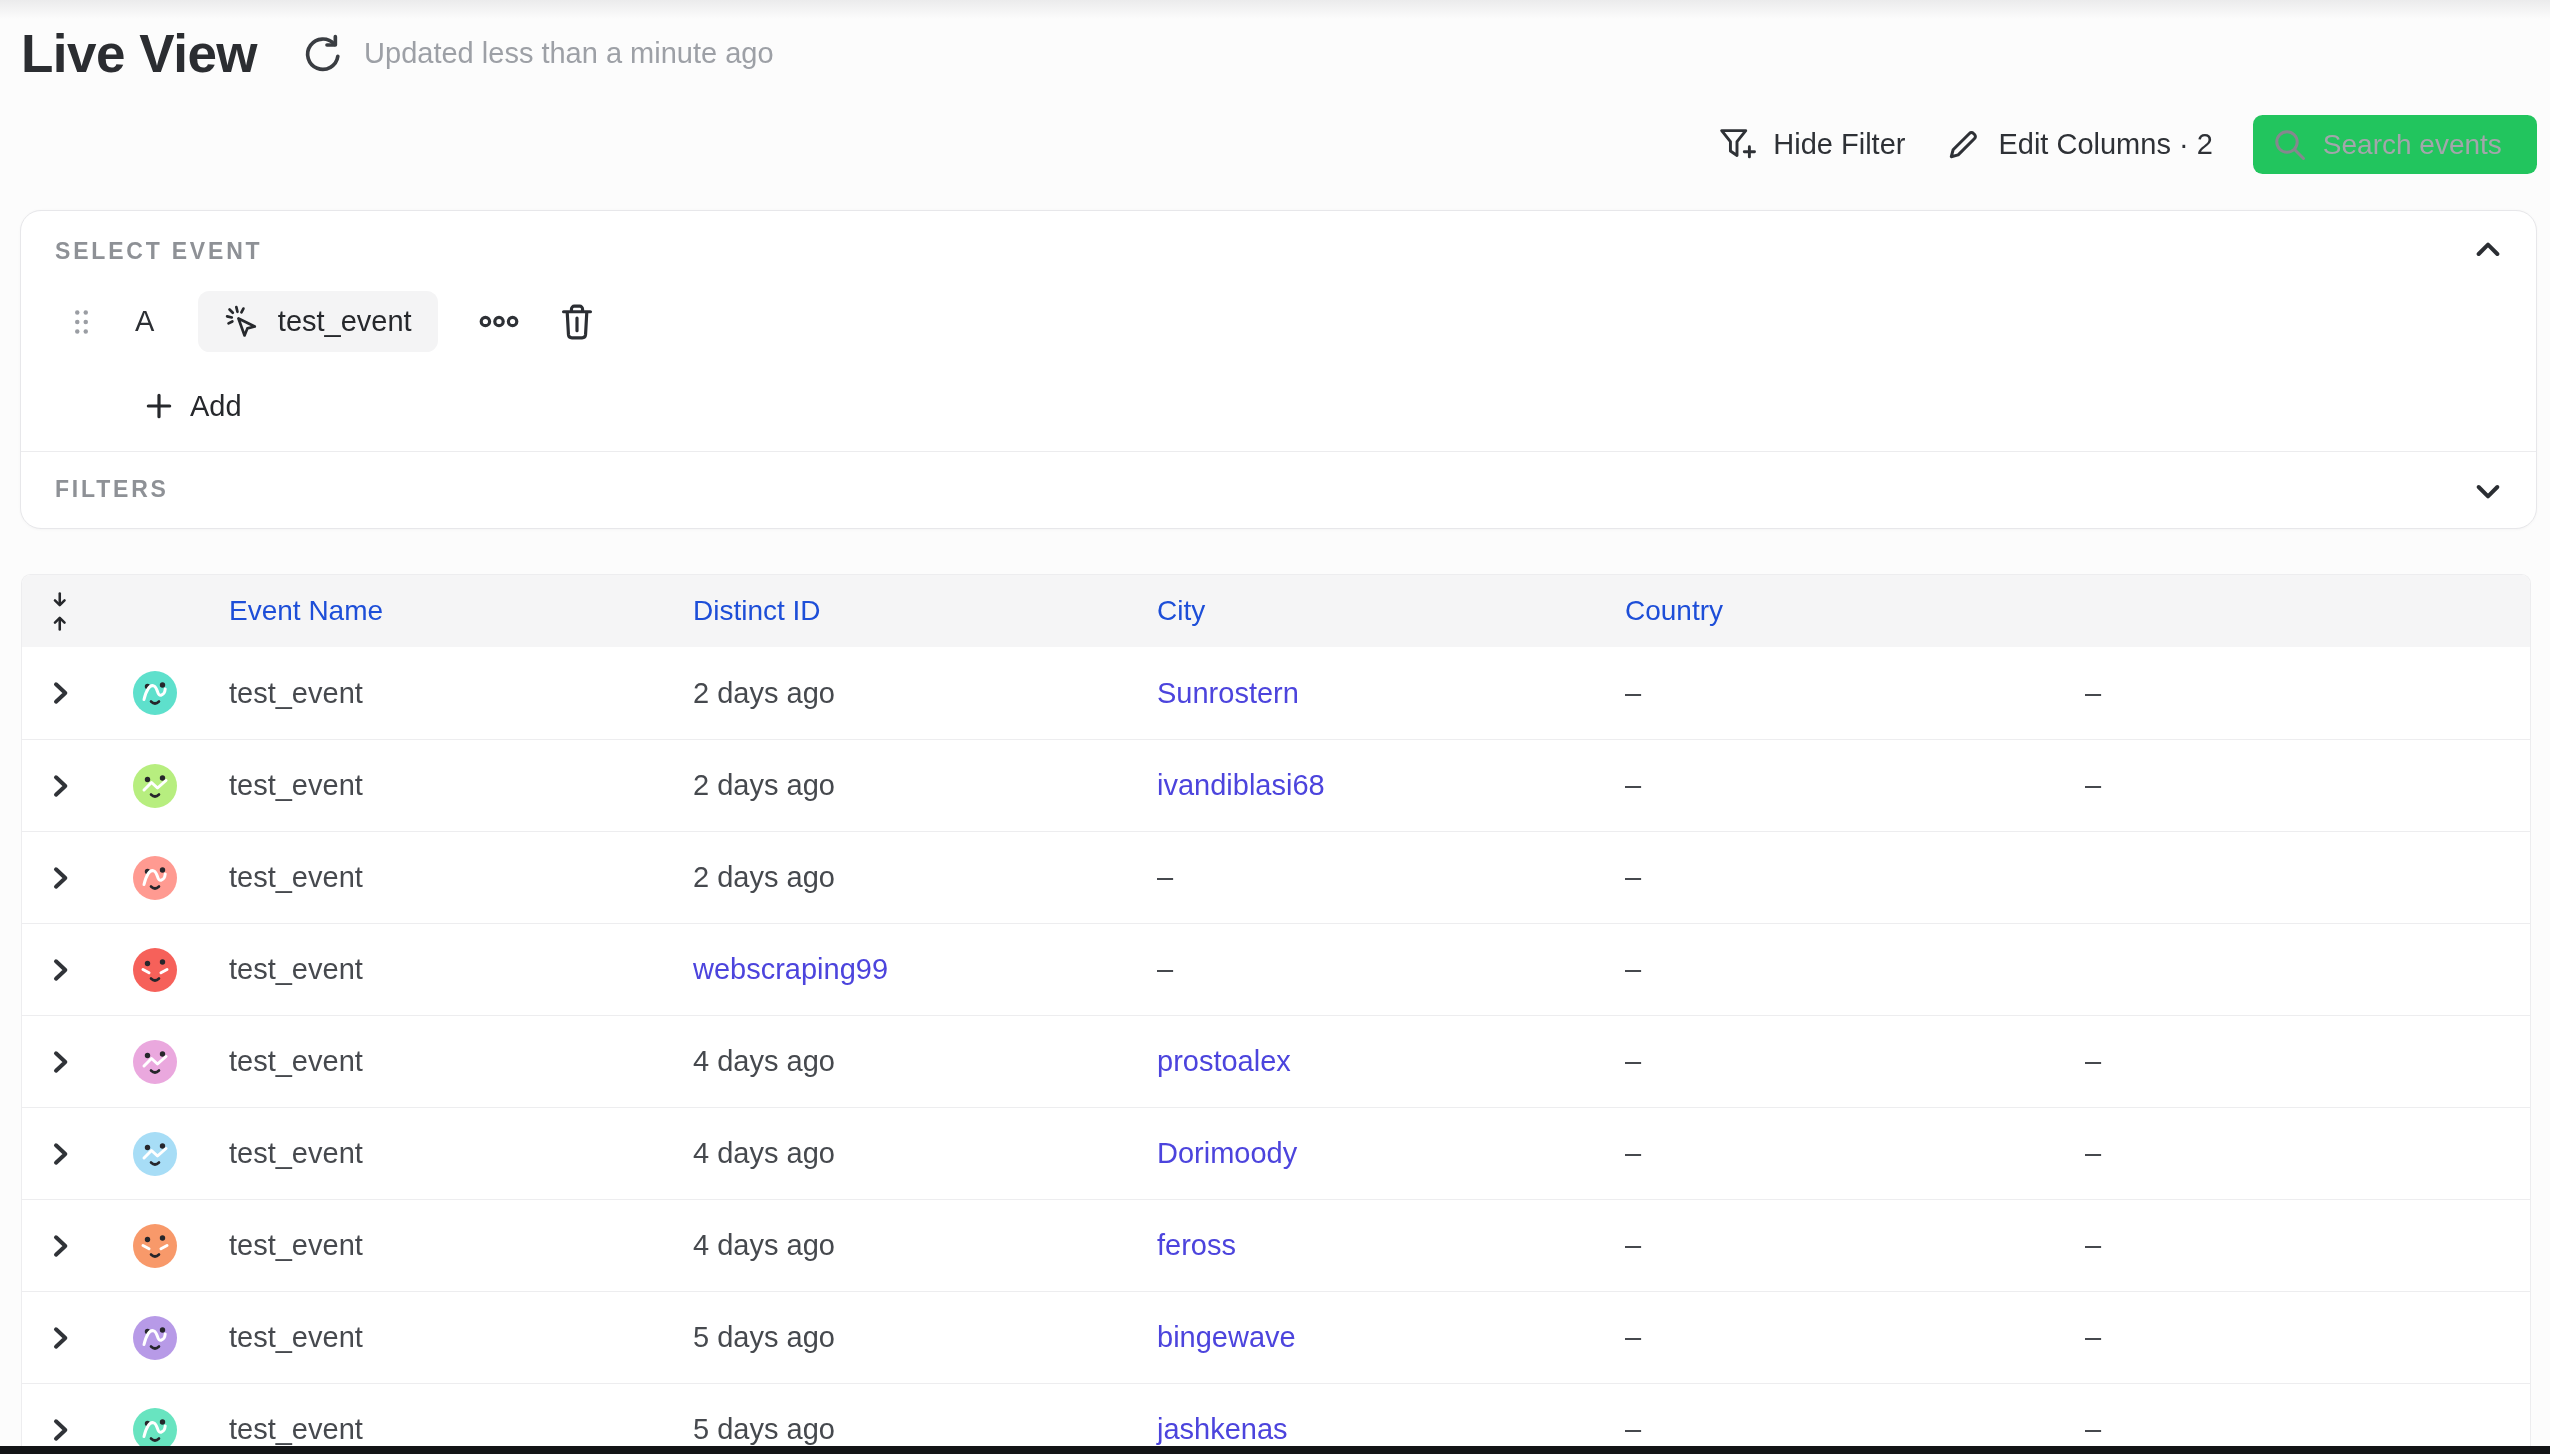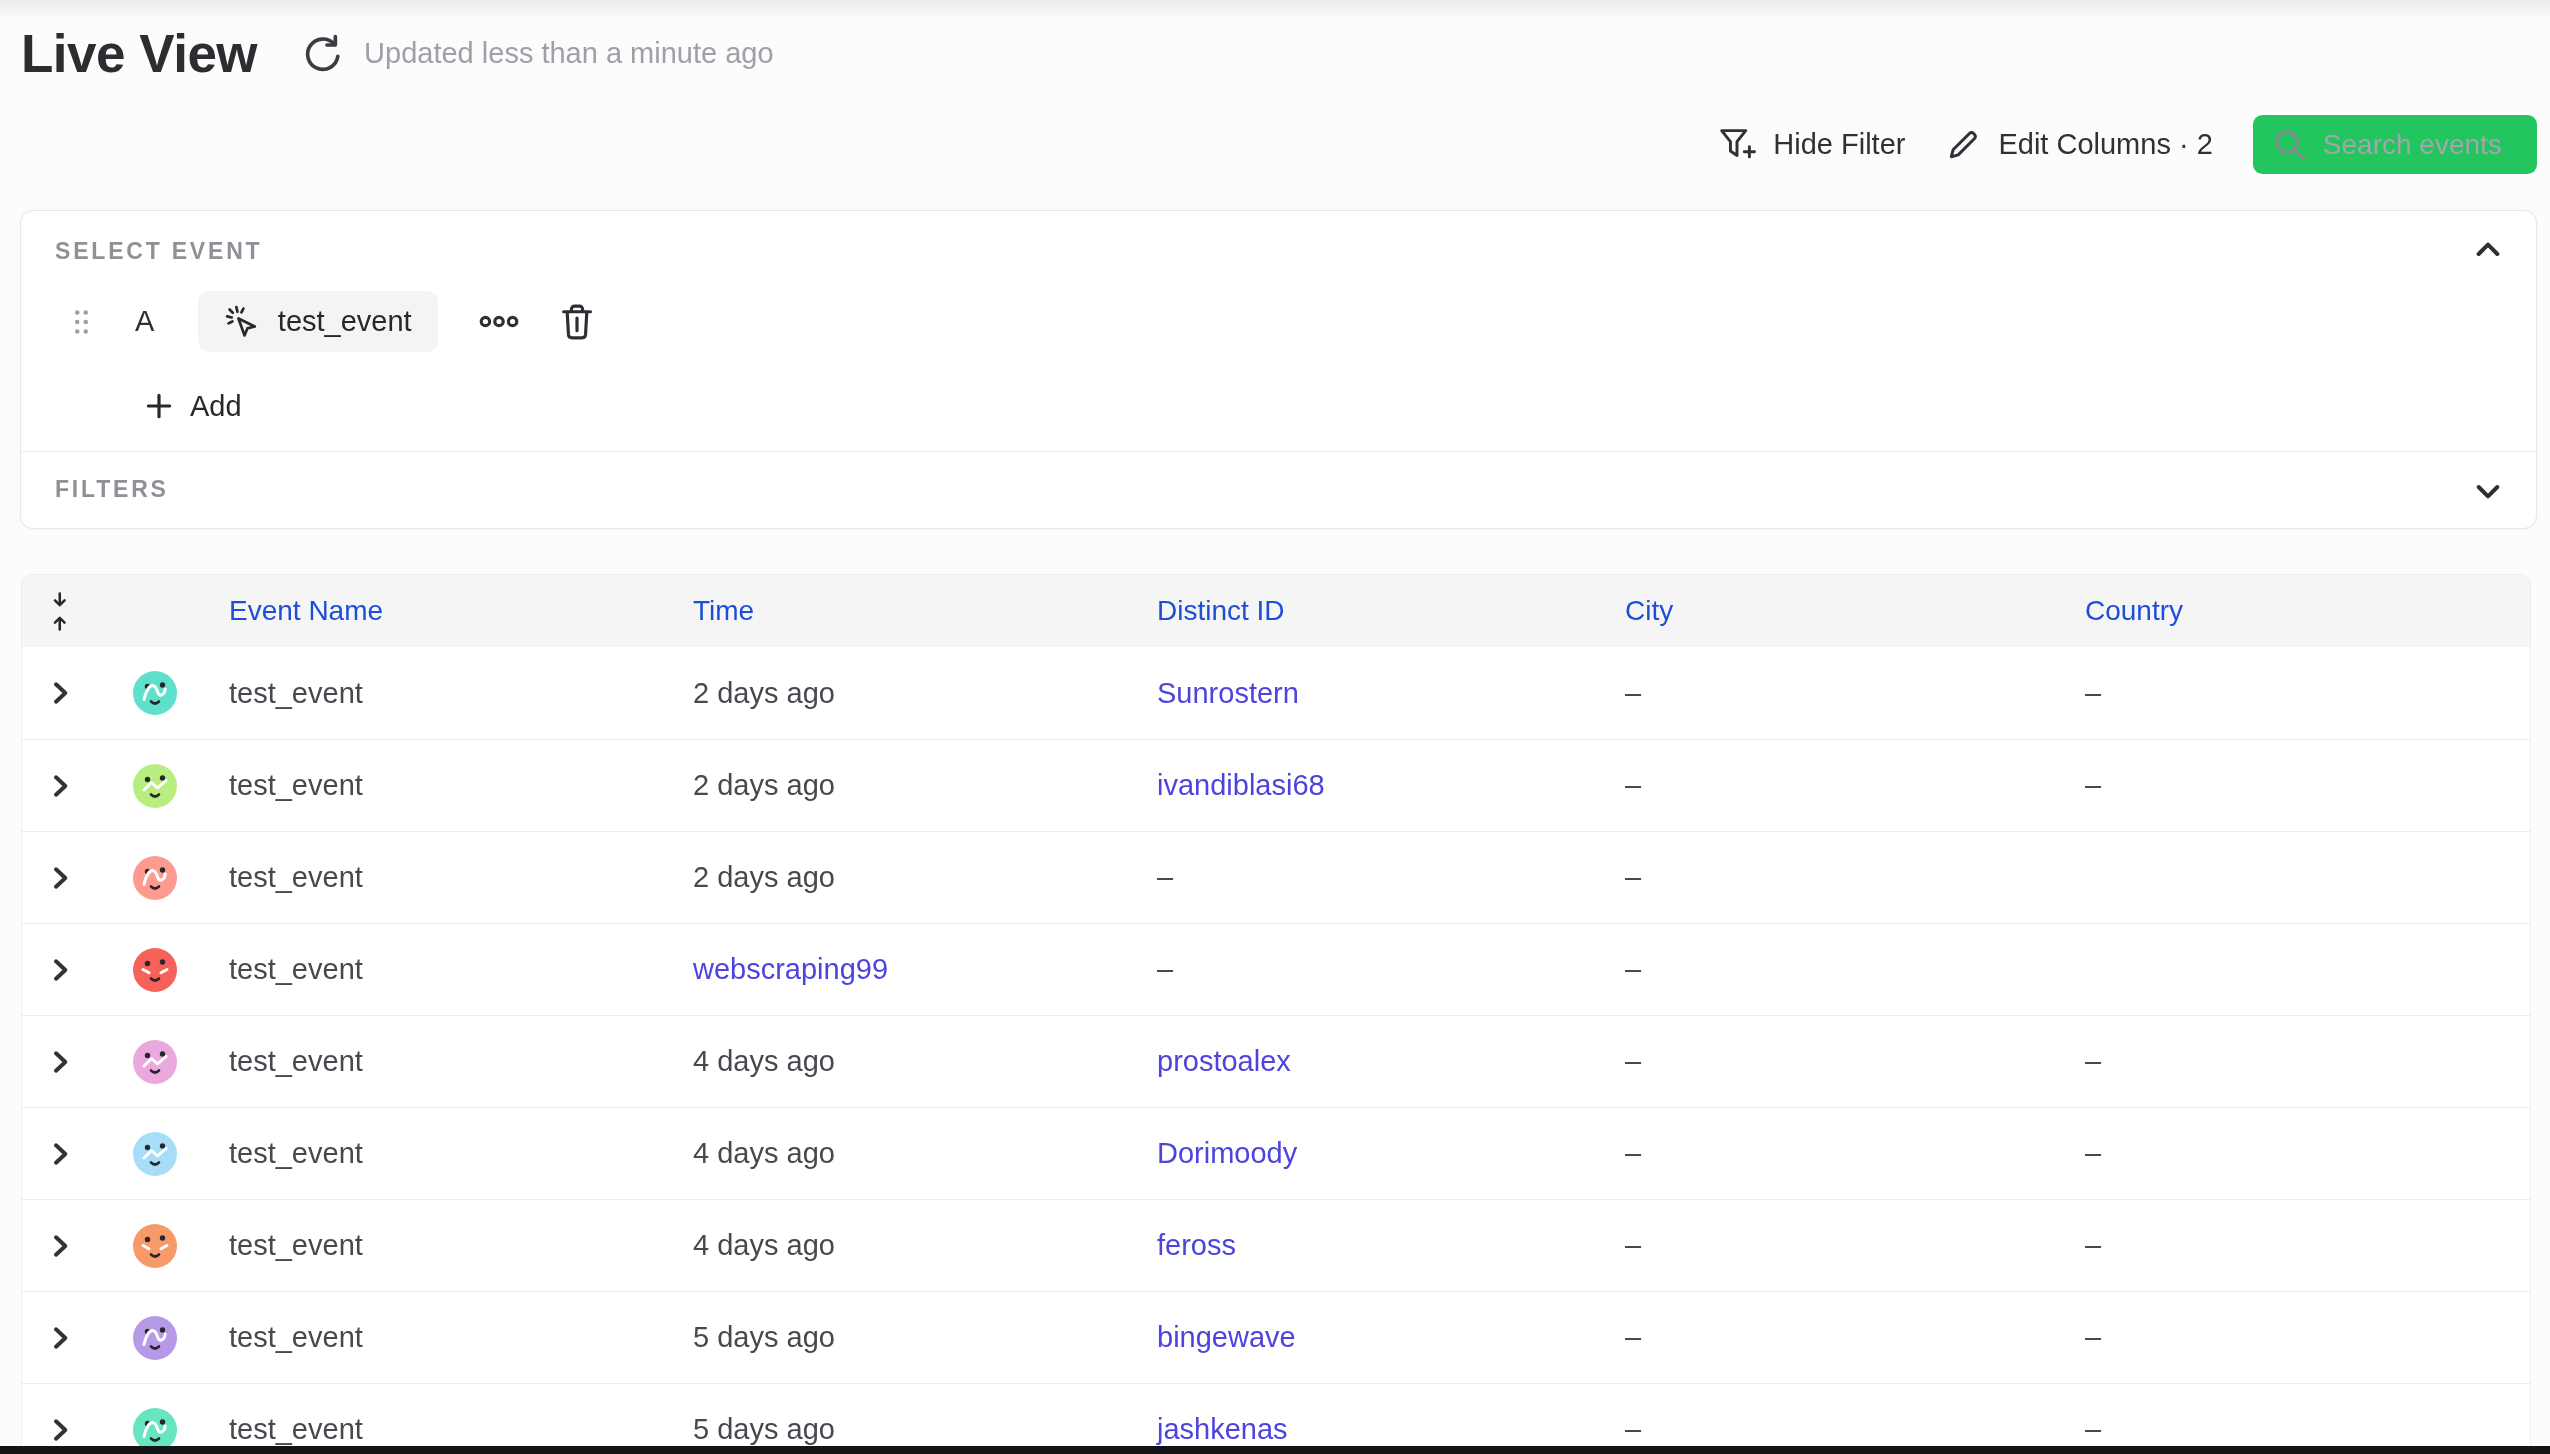--- a/index.html
+++ b/index.html
@@ -22,21 +22,21 @@
   .tool-btn { display:flex; align-items:center; gap:17px; background:none; border:none;
     font-family:inherit; font-size:29px; font-weight:500; color:#2e3136; cursor:pointer; }
   .search-box { width:284px; height:59px; background:#22c55e; border-radius:9.5px;
     display:flex; align-items:center; padding:0 19px; gap:15px; }
   .search-box input { border:none; background:transparent; outline:none; width:100%;
     font-family:inherit; font-size:28px; color:#3c3f44; }
   .search-box input::placeholder { color:#a3a6ab; }
 
   
   .panel { position:absolute; top:210px; left:20px; right:13.2px; background:#ffffff;
-    border:0.9px solid #e7e7ea; border-radius:13px; box-shadow:0 0.9px 2.8px rgba(0,0,0,.03); }
+    border:0.9px solid #e7e7ea; border-radius:21px; box-shadow:0 0.9px 2.8px rgba(0,0,0,.03); }
   .section-label { font-size:23px; font-weight:700; letter-spacing:2.8px; color:#8e9196; }
   .panel-sec1 { position:relative; padding:26.5px 34px 23px 34px; }
   .sec-collapse { position:absolute; right:32px; background:none; border:none; cursor:pointer; }
   .sec1-collapse { top:23px; }
   .event-row { margin-top:26.5px; display:flex; align-items:center; }
   .drag-handle { margin-left:18px; cursor:grab; display:flex; }
   .row-letter { margin-left:45px; font-size:29px; font-weight:500; color:#2c2f34; }
   .event-pill { margin-left:44px; height:61px; display:flex; align-items:center; gap:19px;
     background:#f4f4f5; border:none; border-radius:11.4px; padding:0 26.5px;
     font-family:inherit; font-size:29px; font-weight:500; color:#26282c; cursor:pointer; }
@@ -192,21 +192,20 @@
         <svg viewBox="0 0 24 40" width="25.5" height="43">
           <path d="M12 3 V13" stroke="#26282c" stroke-width="2.4" stroke-linecap="round"></path>
           <path d="M7.5 9.5 L12 14 L16.5 9.5" fill="none" stroke="#26282c" stroke-width="2.4" stroke-linecap="round" stroke-linejoin="round"></path>
           <path d="M12 37 V27" stroke="#26282c" stroke-width="2.4" stroke-linecap="round"></path>
           <path d="M7.5 30.5 L12 26 L16.5 30.5" fill="none" stroke="#26282c" stroke-width="2.4" stroke-linecap="round" stroke-linejoin="round"></path>
         </svg>
       </span>
     </div>
     <div class="th"></div>
     <div class="th">Event Name</div>
-    <div class="th">Time</div>
     <div class="th">Distinct ID</div>
     <div class="th">City</div>
     <div class="th">Country</div>
   </div>
   <div>
   <div class="tr">
     <div class="td icon-cell">
       <button class="row-expand">
         <span>
           <svg viewBox="0 0 24 24" width="32" height="32">

